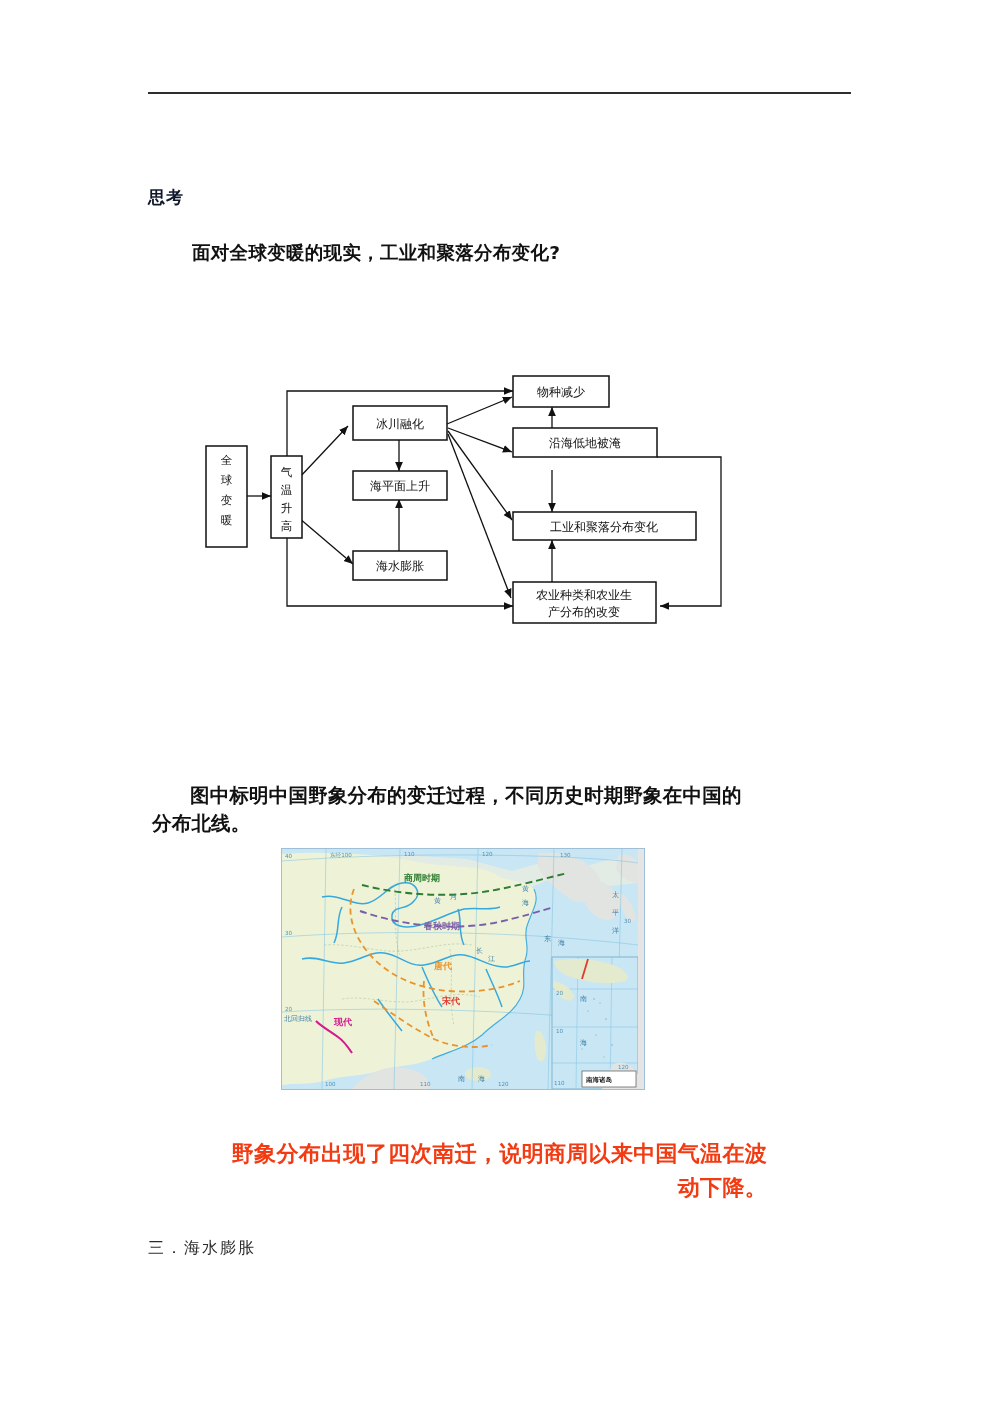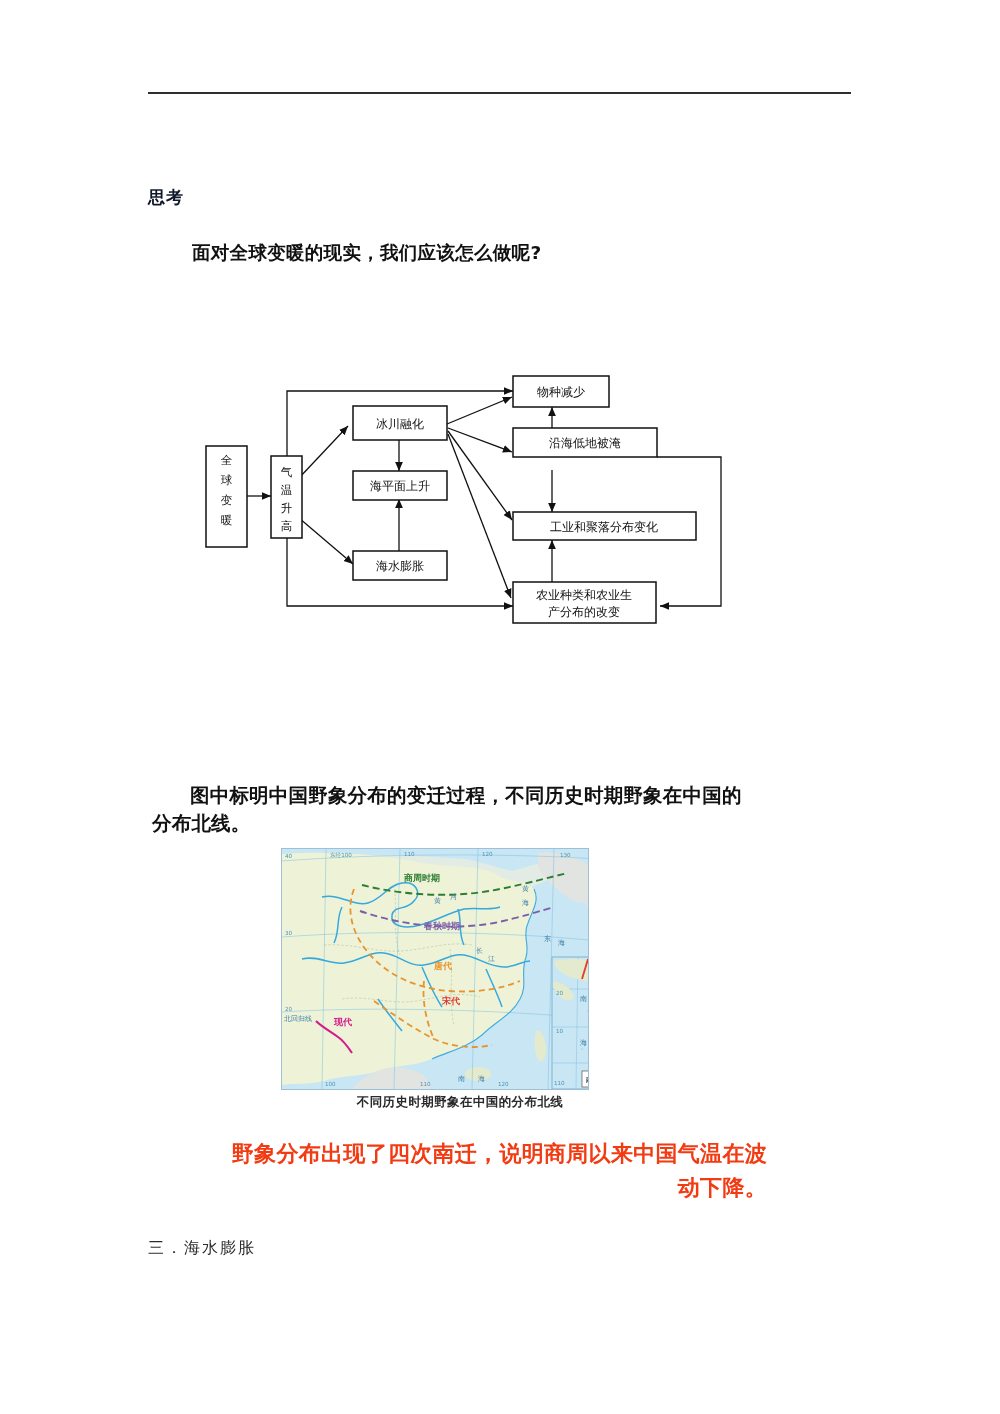--- a/index.html
+++ b/index.html
@@ -121,26 +121,26 @@
   }
   .fc-box-label.vertical {
     font-size: 11.5px;
   }
 
   
   .map-wrap {
     position: absolute;
     left: 281px;
     top: 848px;
-    width: 308px;
+    width: 364px;
     height: 242px;
     border: 1px solid #9fbfd6;
     box-sizing: border-box;
     overflow: hidden;
-    background: #86efac;
+    background: #e5e5e5;
   }
   .map-wrap svg { display: block; }
   .map-era-label {
     font-family: "DejaVu Sans", "Liberation Sans", sans-serif;
     font-size: 9px;
     font-weight: bold;
   }
   .map-geo-label {
     font-family: "DejaVu Sans", "Liberation Sans", sans-serif;
     font-size: 7px;
@@ -160,21 +160,21 @@
 </style>
 </head>
 <body>
 
 <div class="page">
 
   <div class="header-rule"></div>
 
   <div class="heading-sikao">思考</div>
 
-  <div class="question-line">面对全球变暖的现实，我们应该怎么做呢?</div>
+  <div class="question-line">面对全球变暖的现实，工业和聚落分布变化?</div>
 
   <div class="flowchart">
     <svg width="545" height="265" viewBox="0 0 545 265" xmlns="http://www.w3.org/2000/svg">
       <defs>
         <marker id="ah" markerWidth="8" markerHeight="8" refX="7" refY="3" orient="auto" markerUnits="strokeWidth">
           <path d="M0,0 L7,3 L0,6 z" fill="#111111"></path>
         </marker>
       </defs>
 
       <g stroke="#111111" stroke-width="1.3" fill="none">
@@ -391,19 +391,18 @@
         <text class="map-grid-label" x="274" y="146">20</text>
         <text class="map-grid-label" x="274" y="184">10</text>
         <text class="map-grid-label" x="272" y="236">110</text>
         <text class="map-grid-label" x="336" y="220">120</text>
         <rect x="300" y="222" width="54" height="16" fill="#ffffff" stroke="#555555" stroke-width="0.7"></rect>
         <text class="inset-label" x="304" y="233">南海诸岛</text>
       </g>
     </svg>
   </div>
 
-  <div class="map-caption">不同历史时期野象在中国的分布北线</div>
 
   <div class="red-conclusion">野象分布出现了四次南迁，说明商周以来中国气温在波动下降。</div>
 
   <div class="homework-line">三．海水膨胀</div>
 
 </div>
 
 </body></html>

